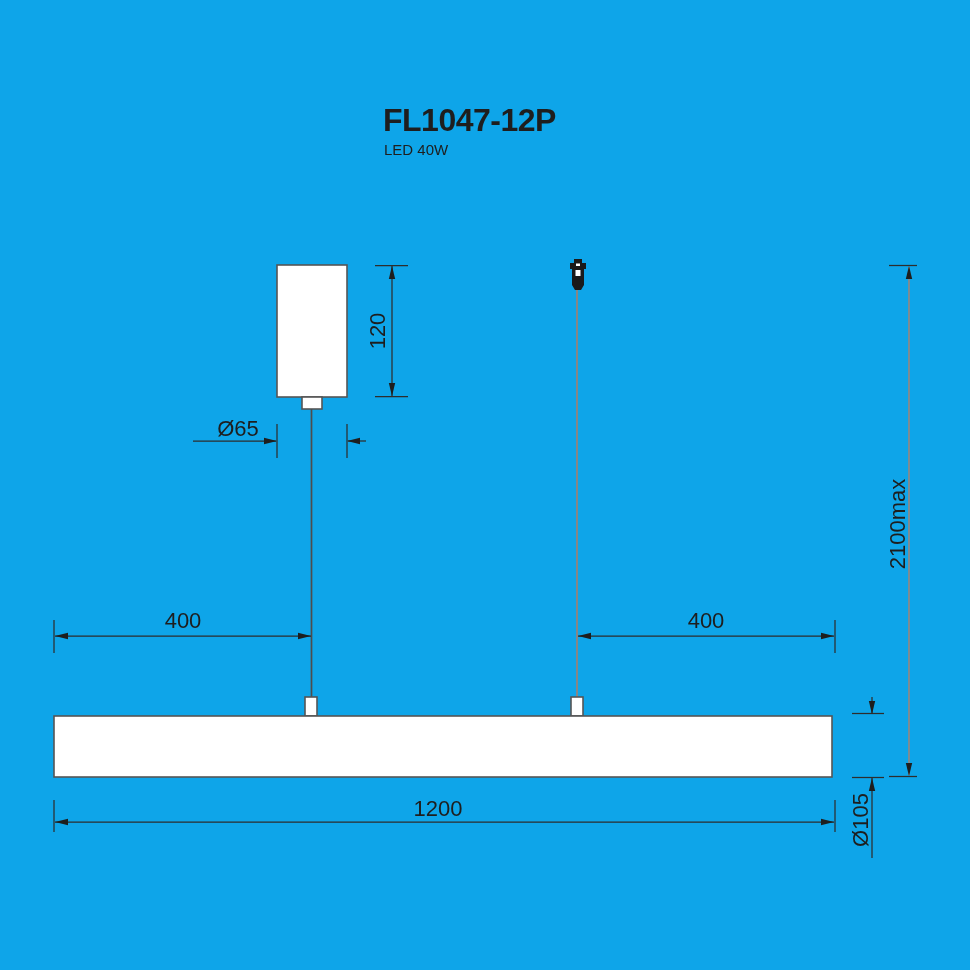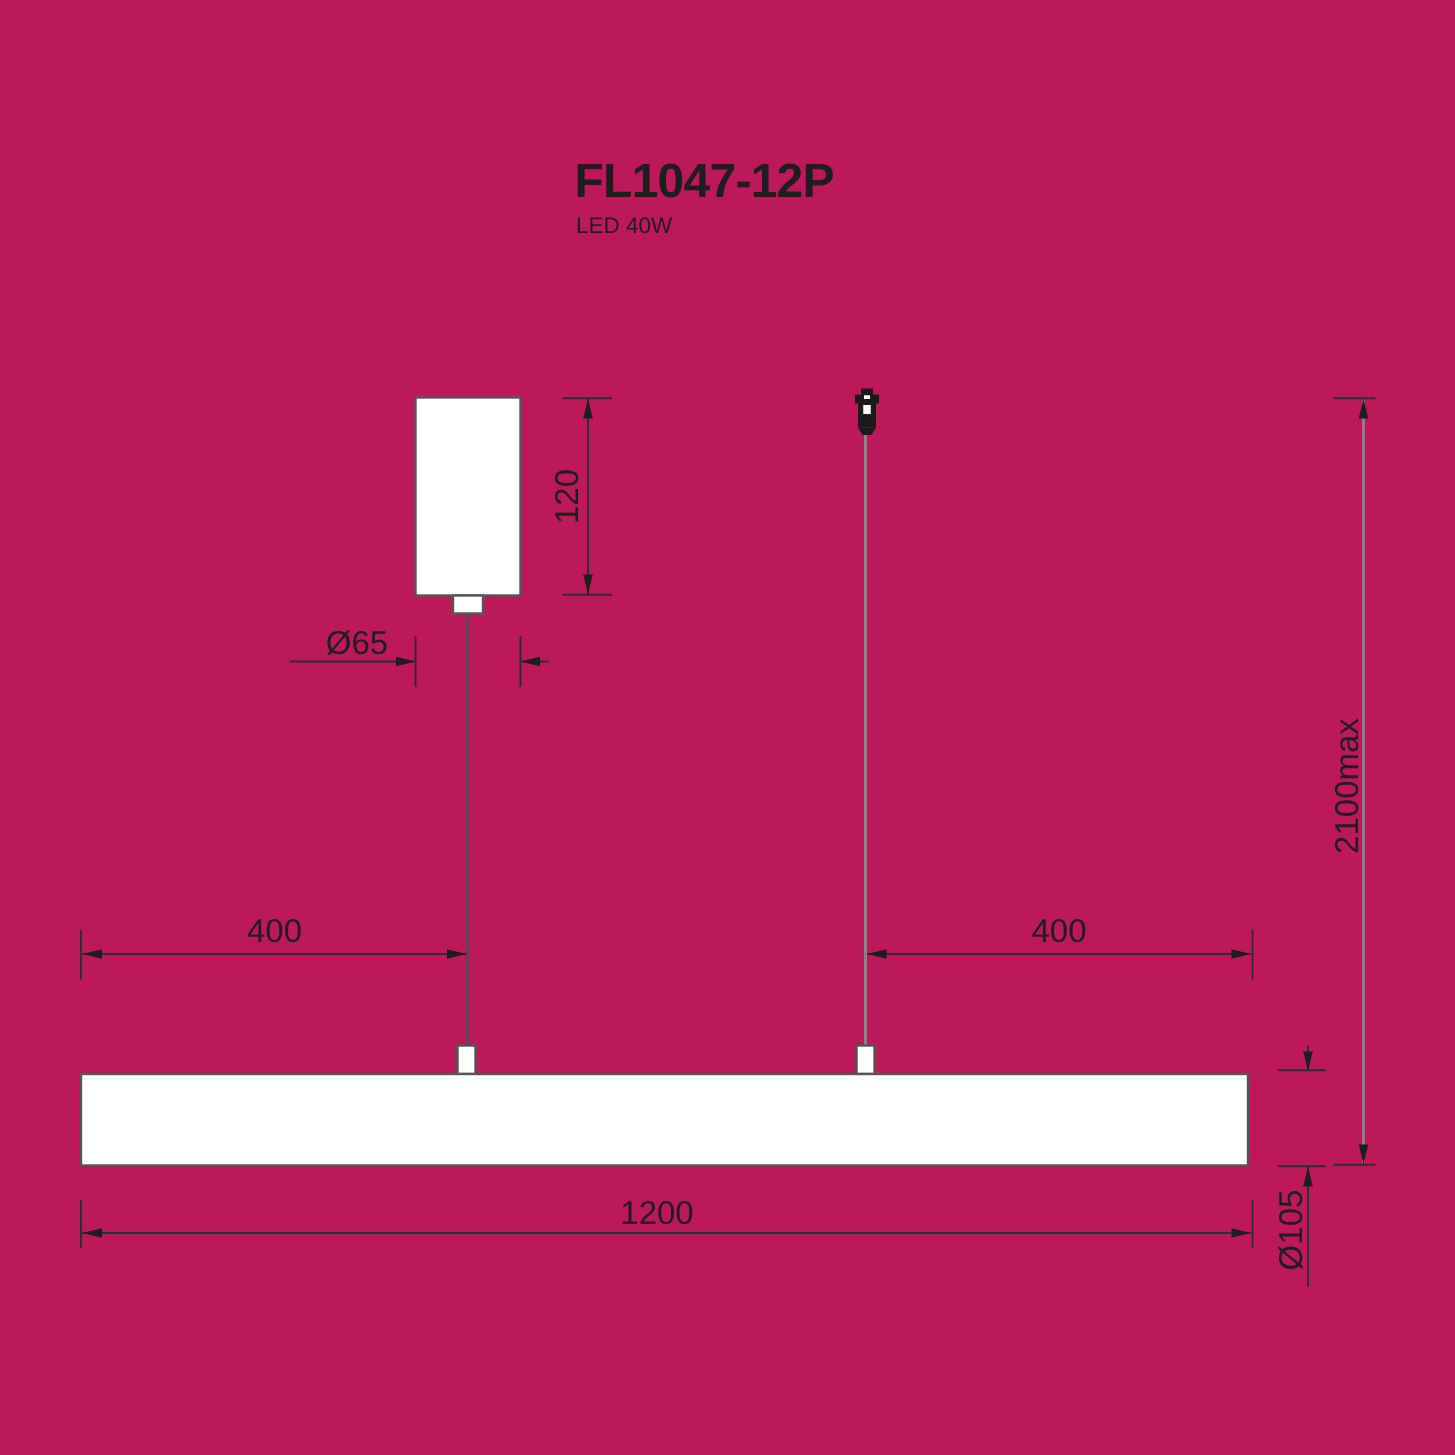--- a/index.html
+++ b/index.html
@@ -1,19 +1,19 @@
 <!DOCTYPE html>
 <html><head>
 <meta charset="utf-8">
 <style>
   html,body { margin:0; padding:0; background:#ffffff; }
   .stage {
     position:relative;
     width:970px; height:970px;
-    background:#be185d;
+    background:#0ea5e9;
     font-family:"Liberation Sans", sans-serif;
     overflow:hidden;
     text-decoration:underline;
   }
   svg { display:block; }
   .t-title { font-family:"Liberation Sans", sans-serif; font-weight:700; font-size:32px; fill:#1e1e1e; letter-spacing:-0.5px; }
   .t-sub   { font-family:"Liberation Sans", sans-serif; font-weight:400; font-size:15px; fill:#1e1e1e; }
   .t-dim   { font-family:"Liberation Sans", sans-serif; font-weight:400; font-size:22px; fill:#1e1e1e; }
   .ln      { stroke:#2d2d2d; stroke-width:1.25; fill:none; }
   .ln-soft { stroke:#8a8a8a; stroke-width:1.8; fill:none; }

